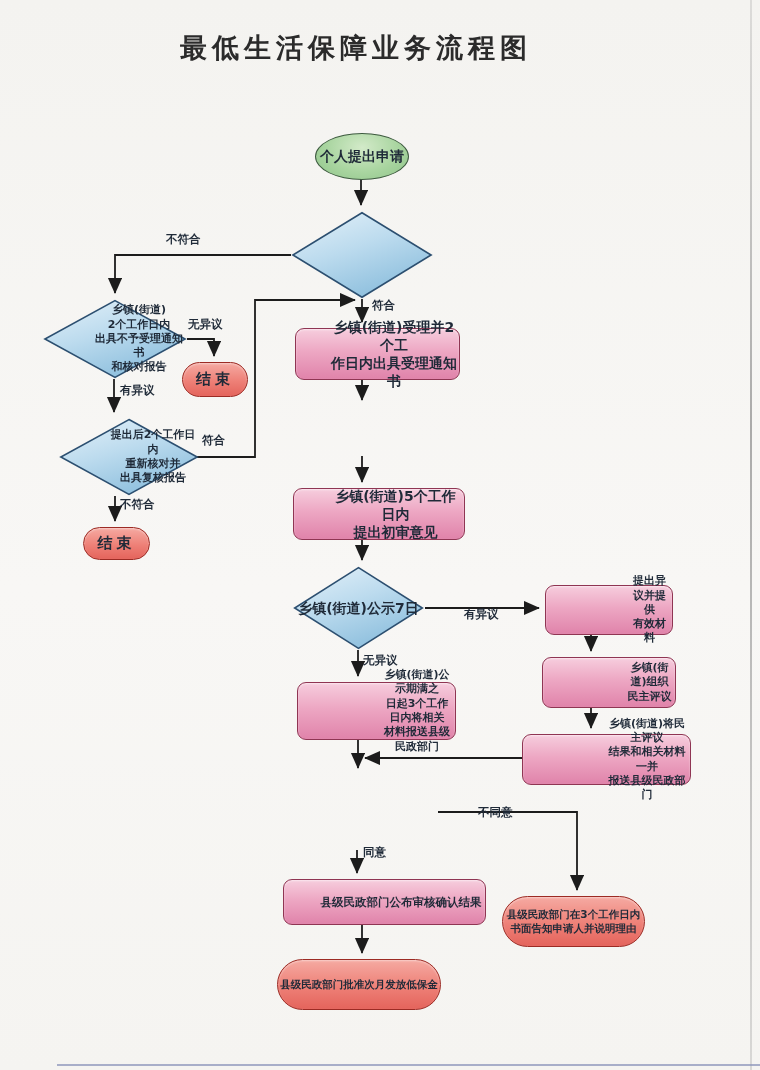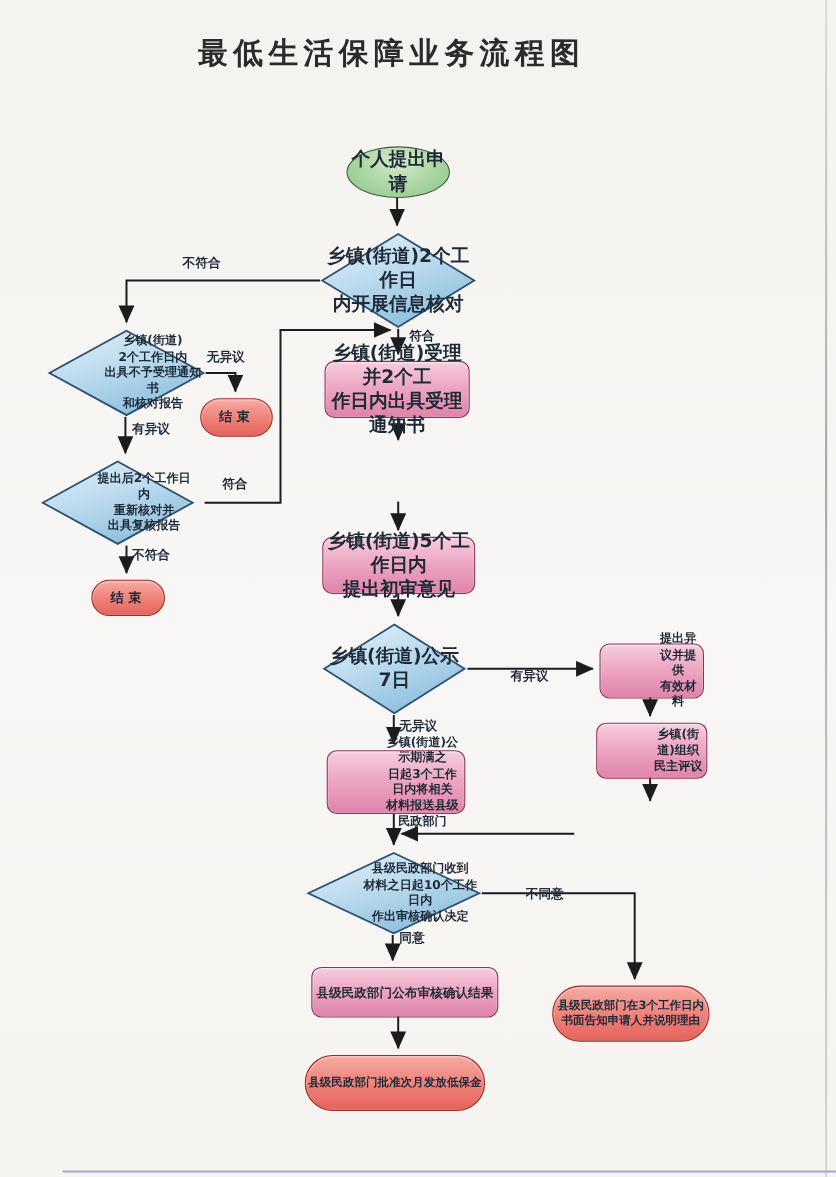--- a/index.html
+++ b/index.html
@@ -24,39 +24,40 @@
   .node .label{
     position:relative;z-index:2;text-align:center;font-weight:bold;color:var(--text);
     white-space:pre-line;line-height:1.3;padding:1px 2px;
   }
   .dshape{position:absolute;left:0;top:0;width:100%;height:100%;z-index:1;}
   .dshape polygon{fill:url(#gdia);stroke:var(--diamond_border);stroke-width:1.6;}
   .process{
     background:linear-gradient(180deg,#f6cddd 0%,#eda7c3 45%,#e083aa 100%);
     border:1.6px solid var(--process_border);border-radius:9px;
     box-shadow:inset 0 1px 2px rgba(255,255,255,.55);
+    padding-left:33px;
   }
   .terminal{
     background:linear-gradient(180deg,#f5aaa2 0%,#ee8077 55%,#e4645c 100%);
     border:1.6px solid var(--terminal_border);border-radius:999px;
     box-shadow:inset 0 1px 2px rgba(255,255,255,.45);
   }
   .start{
     background:radial-gradient(ellipse at 50% 30%,#d3eac9 0%,#a9d5a0 55%,#8fc489 100%);
     border:1.6px solid var(--start_border);border-radius:50%;
   }
   .edge-label{
     position:absolute;z-index:3;font-weight:bold;color:var(--text);
     font-size:11.5px;white-space:nowrap;
   }
-  .fs12 .label{font-size:17px;}
+  .fs12 .label{font-size:14px;}
   .fs115 .label{font-size:11.5px;}
   .fs11 .label{font-size:11px;margin-left:48px;}
   .fs105 .label{font-size:10.5px;}
-  .endword .label{letter-spacing:4px;font-size:12px;}
+  .endword .label{letter-spacing:4px;font-size:15px;}
   .scan-right{position:absolute;top:0;left:750px;width:2px;height:1070px;
     background:linear-gradient(180deg,rgba(150,150,150,.25),rgba(120,120,120,.6) 40%,rgba(150,150,150,.3));z-index:4;}
   .scan-bottom{position:absolute;left:57px;top:1064px;width:703px;height:2px;
     background:#8d97bb;opacity:.75;z-index:4;}
 </style>
 </head>
 <body>
 
 <div id="canvas">
 
@@ -100,58 +101,48 @@
   </svg>
 
   <div class="node start fs12" style="left:315px;top:133px;width:92px;height:45px">
     <span class="label">个人提出申请</span>
   </div>
 
   <div class="node fs12" style="left:290px;top:211px;width:144px;height:88px">
     <svg class="dshape" viewBox="0 0 100 100" preserveAspectRatio="none">
         <polygon points="50,2 98,50 50,98 2,50" vector-effect="non-scaling-stroke"></polygon>
       </svg>
-    <span class="label">乡镇(街道)2个工作日
-内开展信息核对</span>
   </div>
 
   <div class="node fs11" style="left:42px;top:299px;width:146px;height:80px">
     <svg class="dshape" viewBox="0 0 100 100" preserveAspectRatio="none">
         <polygon points="50,2 98,50 50,98 2,50" vector-effect="non-scaling-stroke"></polygon>
       </svg>
     <span class="label">乡镇(街道)
 2个工作日内
 出具不予受理通知书
 和核对报告</span>
   </div>
 
-  <div class="node fs11" style="left:36px;top:418px;width:142px;height:78px">
+  <div class="node fs11" style="left:58px;top:418px;width:142px;height:78px">
     <svg class="dshape" viewBox="0 0 100 100" preserveAspectRatio="none">
         <polygon points="50,2 98,50 50,98 2,50" vector-effect="non-scaling-stroke"></polygon>
       </svg>
     <span class="label">提出后2个工作日内
 重新核对并
 出具复核报告</span>
   </div>
 
   <div class="node fs12" style="left:292px;top:566px;width:133px;height:84px">
     <svg class="dshape" viewBox="0 0 100 100" preserveAspectRatio="none">
         <polygon points="50,2 98,50 50,98 2,50" vector-effect="non-scaling-stroke"></polygon>
       </svg>
     <span class="label">乡镇(街道)公示7日</span>
   </div>
 
-  <div class="node fs11" style="left:277px;top:774px;width:162px;height:76px">
-    <svg class="dshape" viewBox="0 0 100 100" preserveAspectRatio="none">
-        <polygon points="50,2 98,50 50,98 2,50" vector-effect="non-scaling-stroke"></polygon>
-      </svg>
-    <span class="label">县级民政部门收到
-材料之日起10个工作日内
-作出审核确认决定</span>
-  </div>
 
   <div class="node process fs12" style="left:295px;top:328px;width:130px;height:50px">
     <span class="label">乡镇(街道)受理并2个工
 作日内出具受理通知书</span>
   </div>
 
 
   <div class="node process fs12" style="left:293px;top:488px;width:137px;height:50px">
     <span class="label">乡镇(街道)5个工作日内
 提出初审意见</span>
@@ -166,20 +157,25 @@
   <div class="node process fs11" style="left:545px;top:585px;width:93px;height:48px">
     <span class="label">提出异议并提供
 有效材料</span>
   </div>
 
   <div class="node process fs11" style="left:542px;top:657px;width:99px;height:49px">
     <span class="label">乡镇(街道)组织
 民主评议</span>
   </div>
 
+  <div class="node process fs11" style="left:522px;top:734px;width:134px;height:49px">
+    <span class="label">乡镇(街道)将民主评议
+结果和相关材料一并
+报送县级民政部门</span>
+  </div>
 
   <div class="node process fs115" style="left:283px;top:879px;width:168px;height:44px">
     <span class="label">县级民政部门公布审核确认结果</span>
   </div>
 
   <div class="node terminal fs105" style="left:502px;top:896px;width:141px;height:49px">
     <span class="label">县级民政部门在3个工作日内
 书面告知申请人并说明理由</span>
   </div>
 

